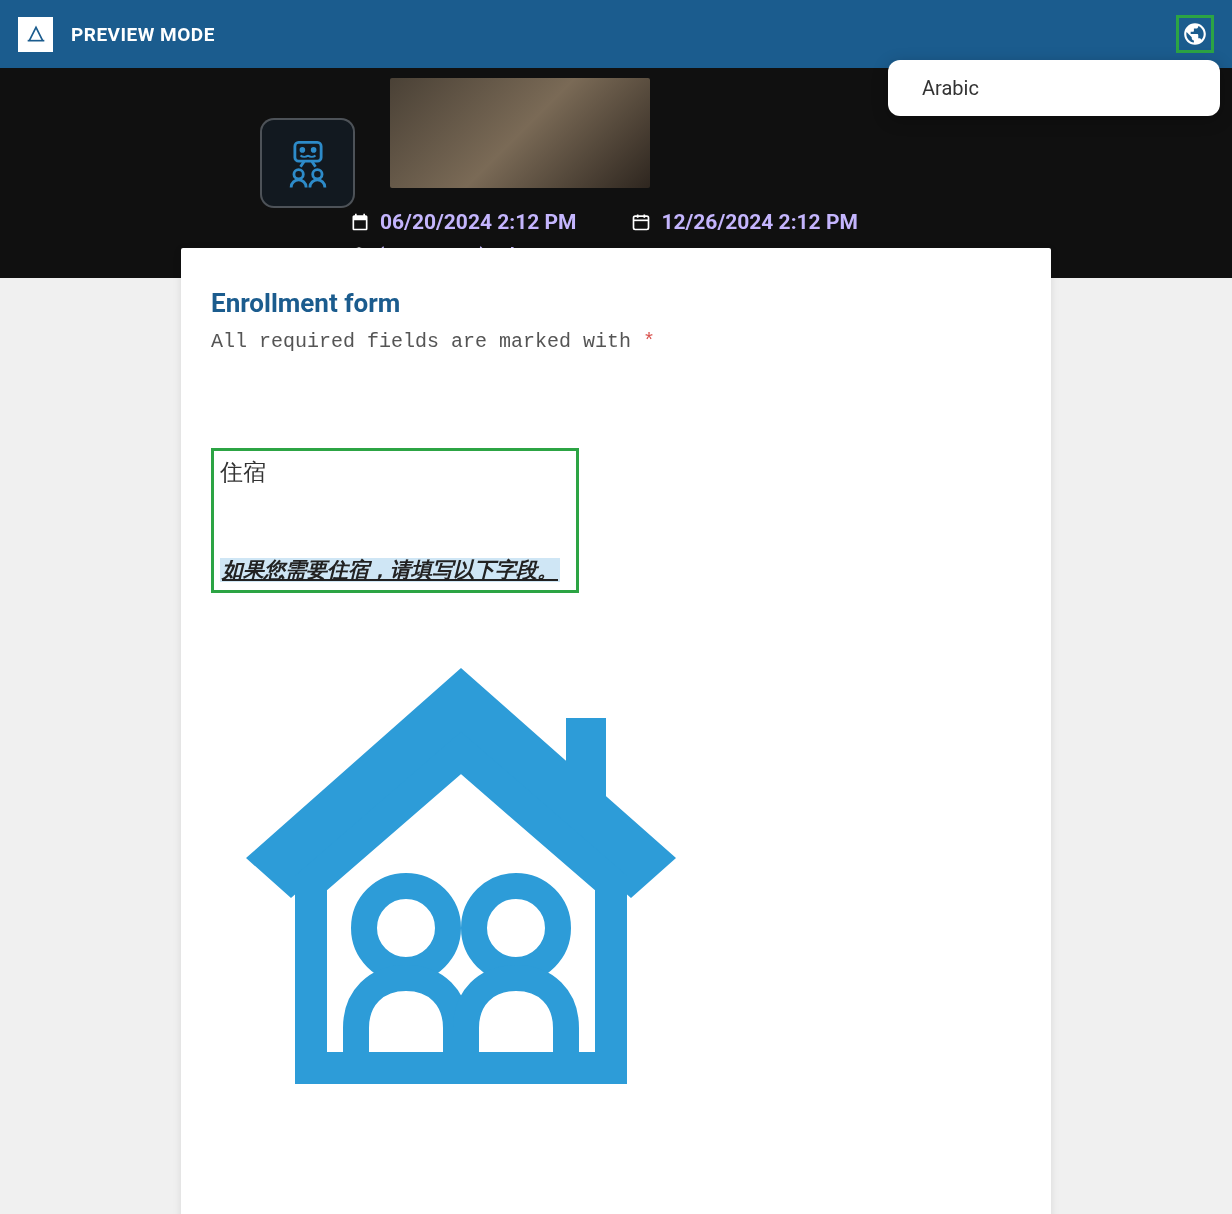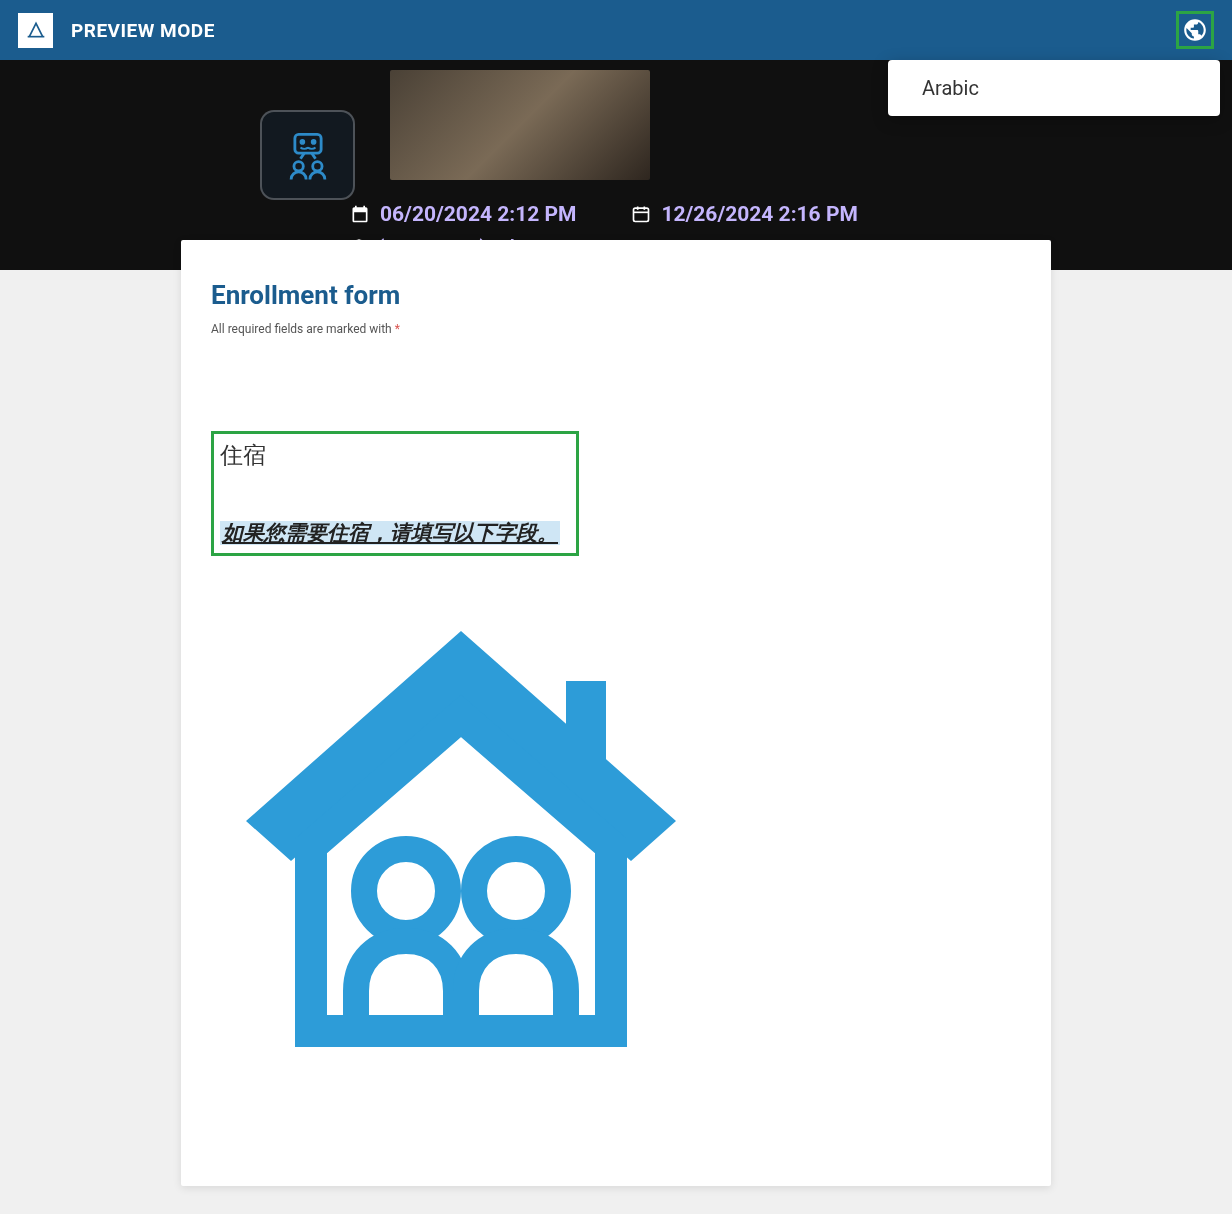--- a/index.html
+++ b/index.html
@@ -10,21 +10,21 @@
     body {
       font-family: -apple-system, BlinkMacSystemFont, "Segoe UI", Roboto, Helvetica, Arial, sans-serif;
       background: #f0f0f0;
       width: 1232px;
       height: 1214px;
       overflow: hidden;
       position: relative;
     }
     .header-bar {
       background: #1b5c8e;
-      height: 60px;
+      height: 68px;
       display: flex;
       align-items: center;
       padding: 0 18px;
       color: white;
       position: relative;
       z-index: 50;
     }
     .logo-box {
       width: 35px;
       height: 35px;
@@ -113,21 +113,21 @@
       margin-top: 10px;
       font-size: 18px;
       font-weight: 700;
     }
     .lang-dropdown {
       position: absolute;
       right: 12px;
       top: 60px;
       width: 332px;
       background: white;
-      border-radius: 4px;
+      border-radius: 12px;
       box-shadow: 0 4px 16px rgba(0,0,0,0.25);
       z-index: 100;
       padding: 6px 4px;
     }
     .lang-item {
       padding: 10px 30px;
       font-size: 20px;
       color: #333;
       cursor: pointer;
     }
@@ -151,22 +151,23 @@
       padding: 40px 30px 120px 30px;
       margin-top:0;
     }
     .card-title {
       font-size: 26px;
       font-weight: 700;
       color: #1b5c8e;
       margin-bottom: 12px;
     }
     .required-note {
-      font-size: 12px;
+      font-size: 20px;
       color: #555;
+      font-family: Liberation Mono, monospace;
     }
     .required-asterisk {
       color: #d9534f;
     }
     .section-highlight {
       border: 3px solid #2ca444;
       margin-top: 95px;
       width: 368px;
       padding: 6px 16px 6px 6px;
     }
@@ -240,21 +241,21 @@
         </svg>
         <span>06/20/2024 2:12 PM</span>
       </div>
       <div class="date-item">
         <svg width="20" height="20" viewBox="0 0 24 24" fill="none" stroke="white" stroke-width="2">
           <rect x="3" y="5" width="18" height="16" rx="2" fill="none"></rect>
           <line x1="3" y1="10" x2="21" y2="10"></line>
           <line x1="8" y1="3" x2="8" y2="7"></line>
           <line x1="16" y1="3" x2="16" y2="7"></line>
         </svg>
-        <span>12/26/2024 2:16 PM</span>
+        <span>12/26/2024 2:12 PM</span>
       </div>
     </div>
     <div class="tz-row">
       <svg width="18" height="18" viewBox="0 0 24 24" fill="none" stroke="white" stroke-width="2">
         <circle cx="12" cy="12" r="9"></circle>
         <ellipse cx="12" cy="12" rx="4" ry="9"></ellipse>
         <line x1="3" y1="12" x2="21" y2="12"></line>
       </svg>
       <span>(GMT+07:00) Jakarta</span>
     </div>
@@ -263,21 +264,21 @@
 
 <div class="main-area">
   <div class="card">
     <div class="card-title">Enrollment form</div>
     <div class="required-note">
       <span>All required fields are marked with </span><span class="required-asterisk">*</span>
     </div>
 
     <div class="section-highlight">
       <div class="section-title">住宿</div>
-      <div style="margin-top:48px;">
+      <div style="margin-top:68px;">
         <span class="section-sub">如果您需要住宿，请填写以下字段。</span>
       </div>
     </div>
 
     <div class="house-icon-wrap">
       <svg class="house-svg" viewBox="0 0 500 480" fill="none">
 
         <path d="M250 45 L35 235 L80 275 L250 125 L420 275 L465 235 Z" fill="#2d9cd8"></path>
 
         <path d="M355 95 L395 95 L395 200 L355 165 Z" fill="#2d9cd8"></path>

